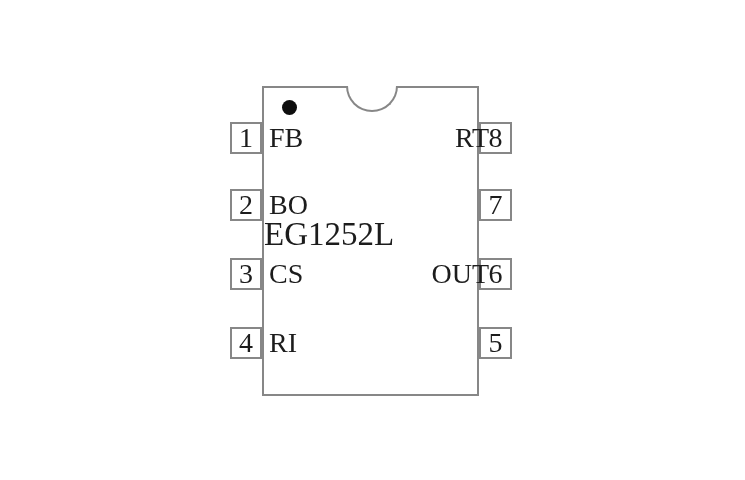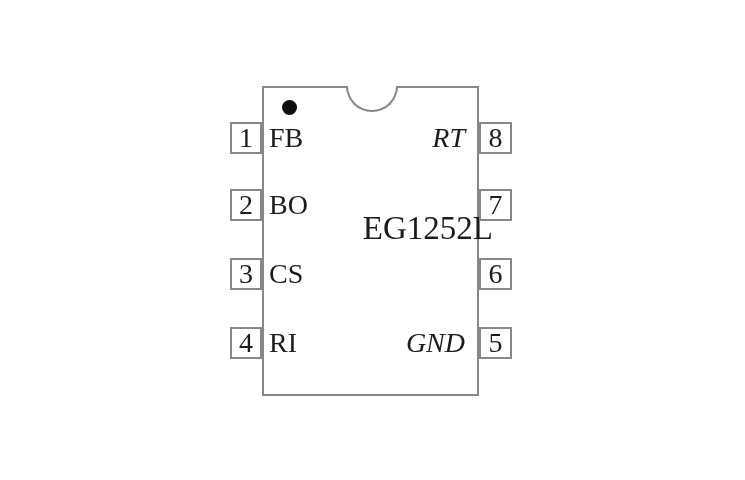--- a/index.html
+++ b/index.html
@@ -44,27 +44,26 @@
     left: 18px;
     top: 12px;
     width: 15px;
     height: 15px;
     border-radius: 50%;
     background: #0e0e0e;
   }
   .title {
     position: absolute;
     left: 0;
-    top: 123px;
+    top: 129px;
     width: 100%;
-    text-align: right;
+    text-align: left;
     font-size: 33px;
     line-height: 34px;
     white-space: nowrap;
-    margin-left: 16px;
   }
   .pinbox {
     position: absolute;
     height: 32px;
     border: 2px solid #878787;
     box-sizing: border-box;
     background: #ffffff;
     display: flex;
     align-items: center;
     justify-content: center;
@@ -74,21 +73,21 @@
   .pinbox.right { left: 479px; width: 33px; }
   .pinname {
     position: absolute;
     height: 32px;
     display: flex;
     align-items: center;
     font-size: 28px;
     white-space: nowrap;
   }
   .pinname.left  { left: 269px; text-align: right; }
-  .pinname.right { right: 280px; font-style: italic; }
+  .pinname.right { right: 256px; }
   .r1 { top: 122px; }
   .r2 { top: 189px; }
   .r3 { top: 258px; }
   .r4 { top: 327px; }
 </style>
 </head>
 <body>
 
 <div class="canvas">
 
@@ -107,15 +106,15 @@
   <div class="pinname left r2">BO</div>
   <div class="pinname left r3">CS</div>
   <div class="pinname left r4">RI</div>
 
   <div class="pinbox right r1">8</div>
   <div class="pinbox right r2">7</div>
   <div class="pinbox right r3">6</div>
   <div class="pinbox right r4">5</div>
 
   <div class="pinname right r1">RT</div>
-  <div class="pinname right r4">GND</div>
+  <div class="pinname right r3">OUT</div>
 
 </div>
 
 </body></html>

